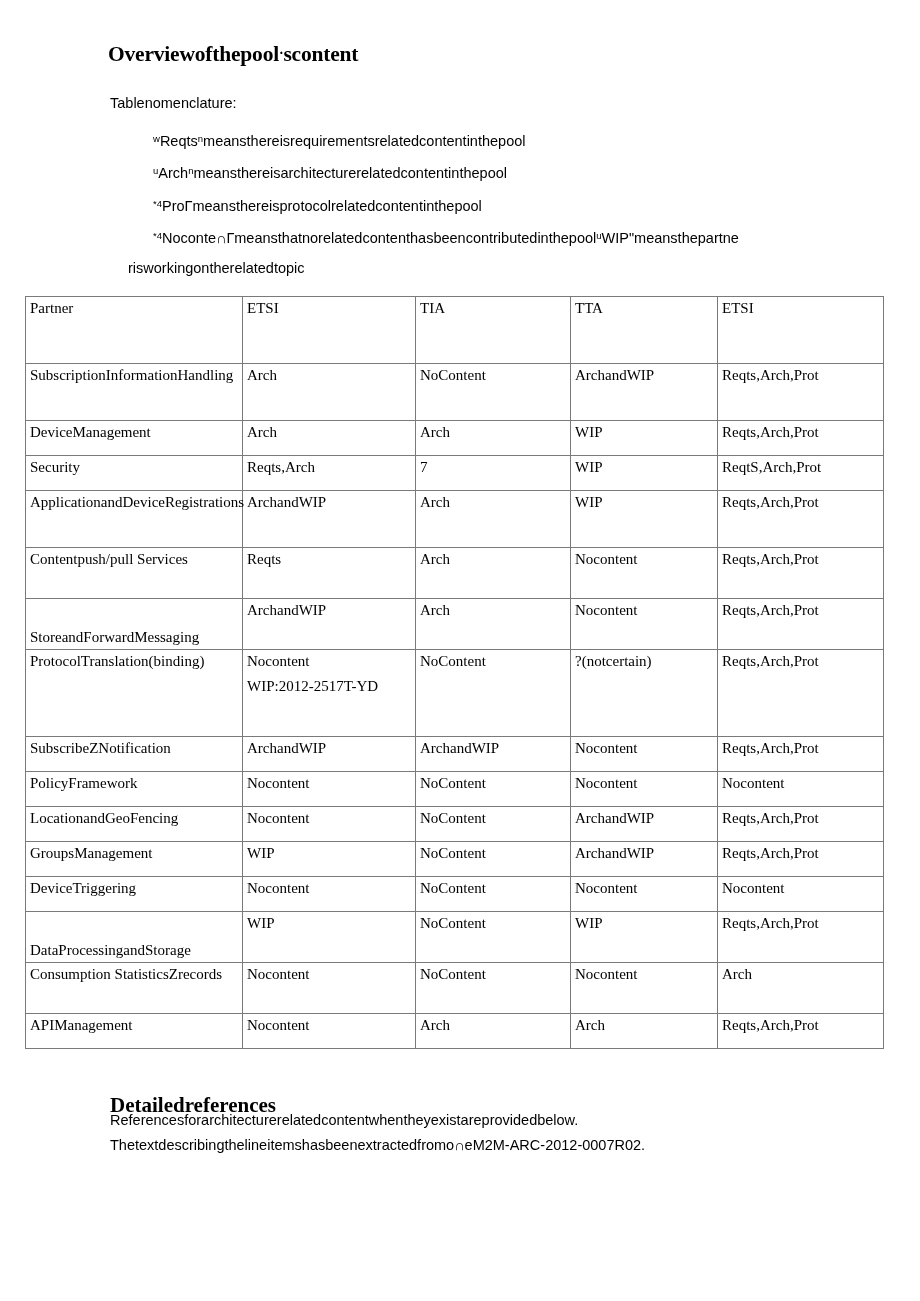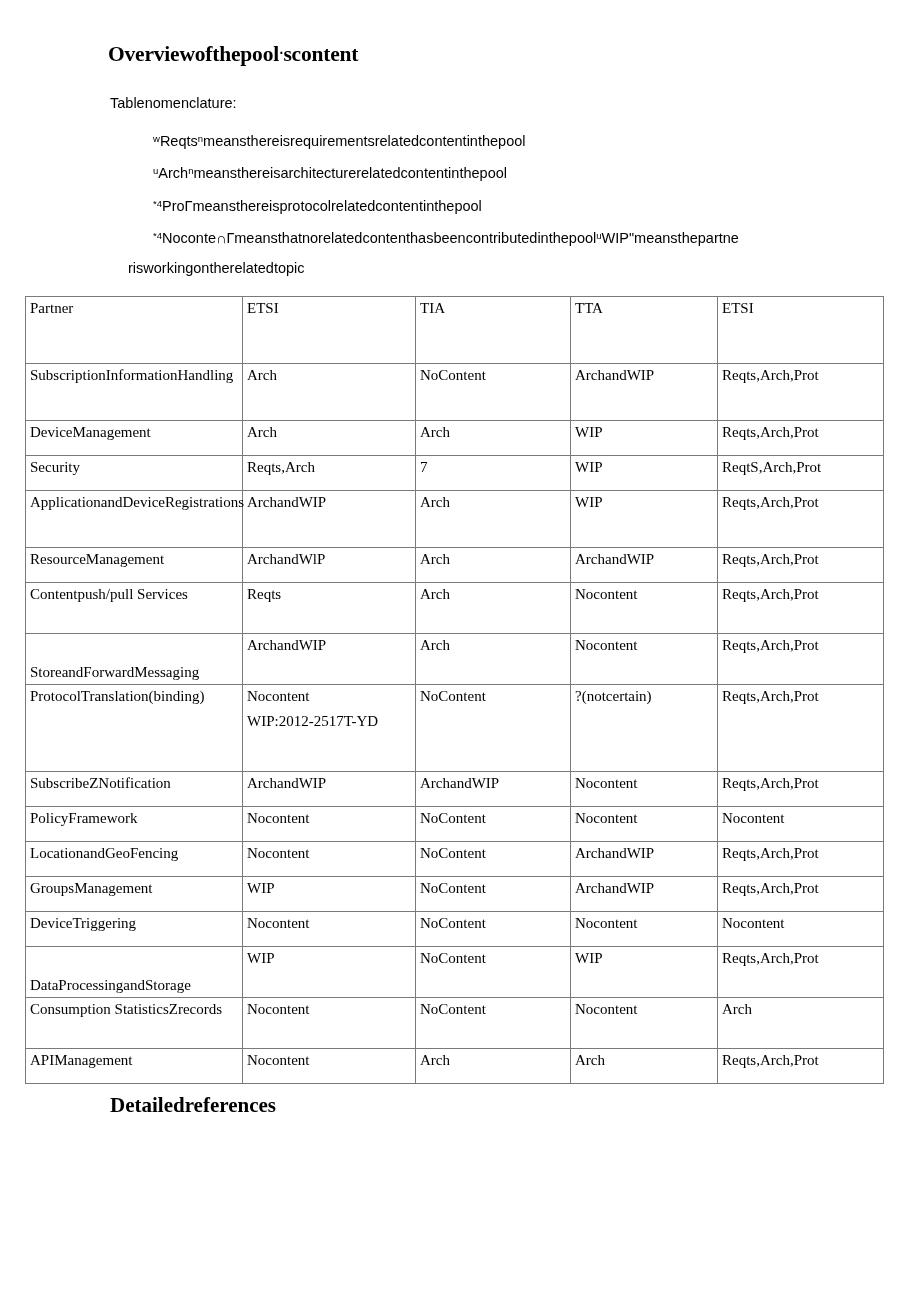--- a/index.html
+++ b/index.html
@@ -194,27 +194,20 @@
       </tr>
 
       <tr class="r-tall">
         <td>ApplicationandDeviceRegistrations</td>
         <td>ArchandWIP</td>
         <td>Arch</td>
         <td>WIP</td>
         <td>Reqts,Arch,Prot</td>
       </tr>
 
-      <tr class="r-slim">
-        <td>ResourceManagement</td>
-        <td>ArchandWlP</td>
-        <td>Arch</td>
-        <td>ArchandWIP</td>
-        <td>Reqts,Arch,Prot</td>
-      </tr>
 
       <tr class="r-mid">
         <td>Contentpush/pull Services</td>
         <td>Reqts</td>
         <td>Arch</td>
         <td>Nocontent</td>
         <td>Reqts,Arch,Prot</td>
       </tr>
 
       <tr class="r-mid">
@@ -298,14 +291,18 @@
         <td>Nocontent</td>
         <td>Arch</td>
         <td>Arch</td>
         <td>Reqts,Arch,Prot</td>
       </tr>
     </tbody>
   </table>
 
   <h2 class="sub-title">Detailedreferences</h2>
 
+  <div class="footer-lines">
+    <div class="footer-line">Referencesforarchitecturerelatedcontentwhentheyexistareprovidedbelow.</div>
+    <div class="footer-line">Thetextdescribingthelineitemshasbeenextractedfromo∩eM2M-ARC-2012-0007R02.</div>
+  </div>
 
 </div>
 
 </body></html>

